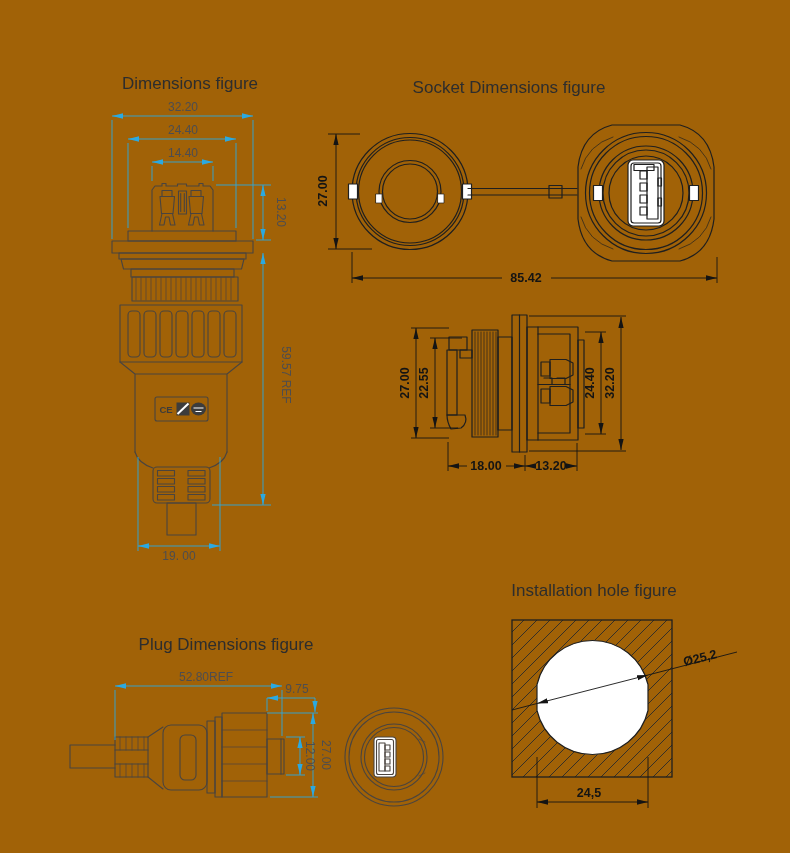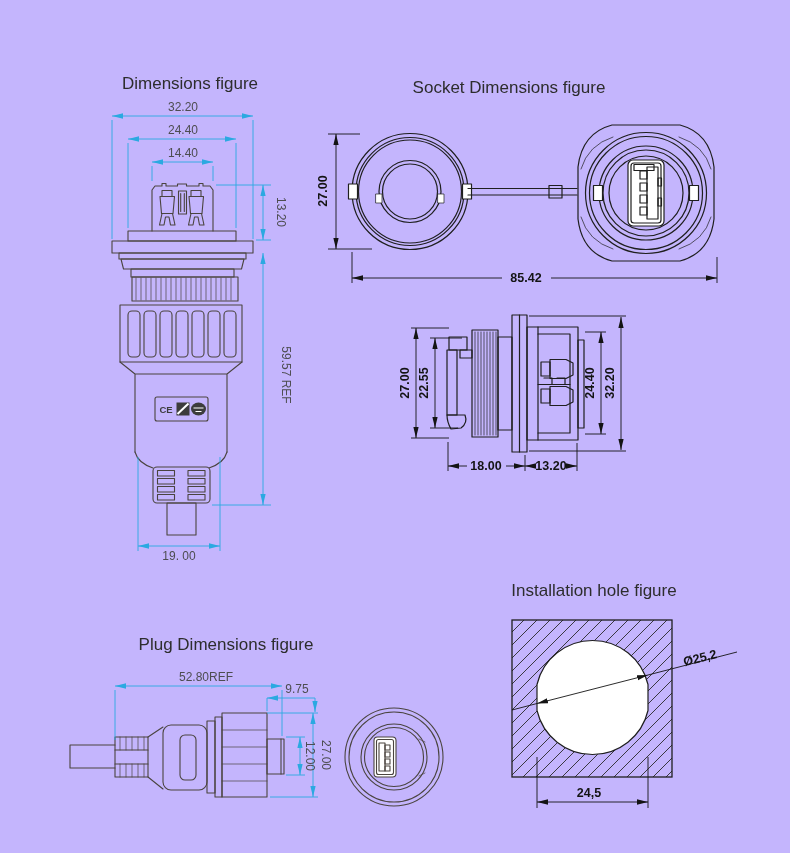--- a/index.html
+++ b/index.html
@@ -1,16 +1,16 @@
 <!DOCTYPE html>
 <html><head>
 <meta charset="utf-8">
 <style>
   html,body { margin:0; padding:0; background:#ffffff; }
-  #canvas { position:relative; width:790px; height:853px; background:#c4b5fd; overflow:hidden;
+  #canvas { position:relative; width:790px; height:853px; background:#a16207; overflow:hidden;
             font-family:"Liberation Sans", sans-serif; }
   svg { position:absolute; left:0; top:0; }
   
   .ln  { fill:none; stroke:#4a443f; stroke-width:1.1; stroke-linejoin:round; stroke-linecap:round; }
   .lnf { fill:#ffffff; stroke:#4a443f; stroke-width:1.1; }
   .lk  { fill:none; stroke:#1f1f1f; stroke-width:1.2; stroke-linejoin:round; stroke-linecap:round; }
   .lkf { fill:#ffffff; stroke:#1f1f1f; stroke-width:1.2; }
   .thn { stroke-width:0.7; }
   
   .db { fill:none; stroke:#2BA9E1; stroke-width:0.9; }

